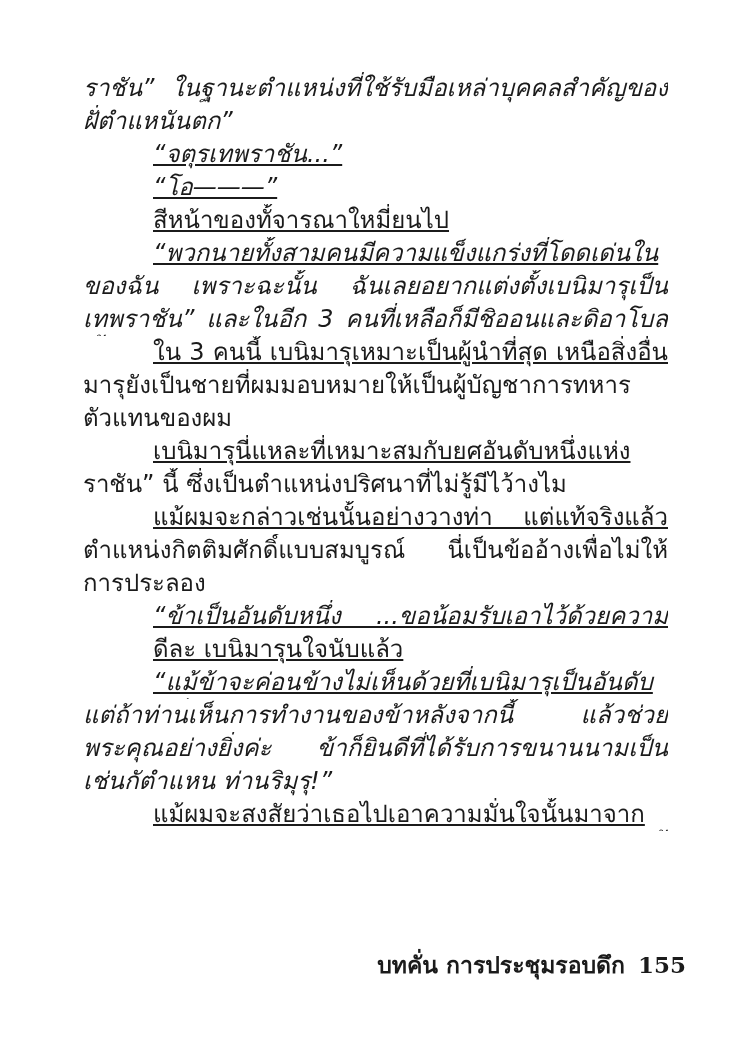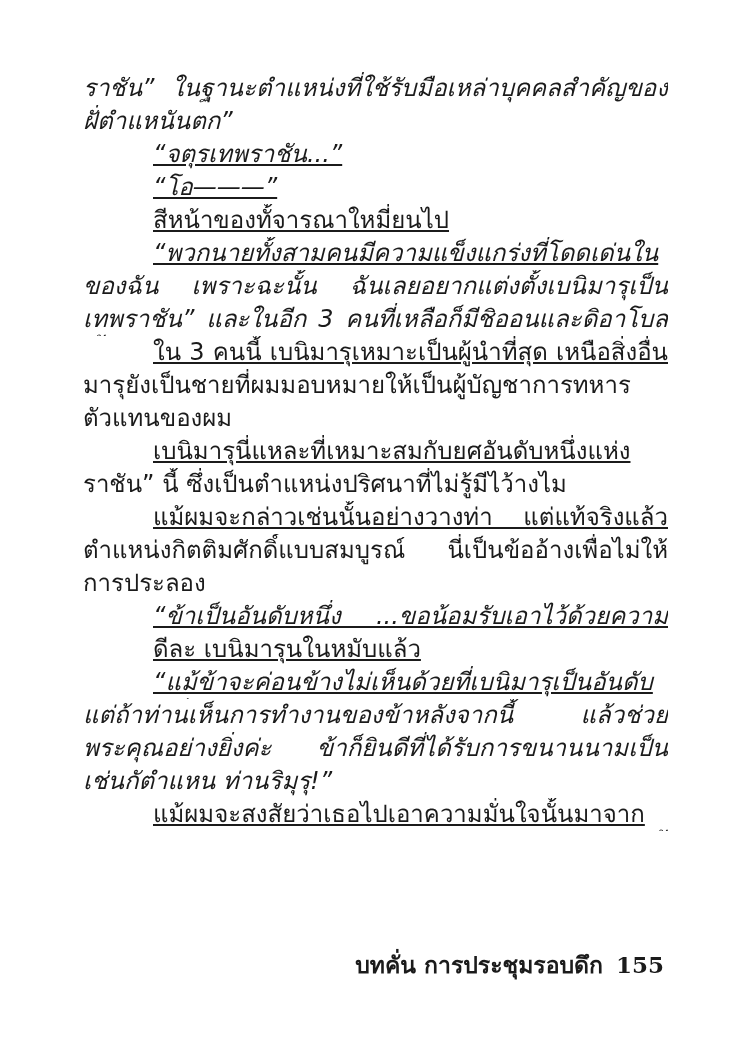--- a/index.html
+++ b/index.html
@@ -31,21 +31,21 @@
   }
   .line.indent { padding-left: 70px; text-decoration: underline; }
   .line.italic { font-style: italic; }
   .line.justify {
     text-align: justify;
     text-align-last: justify;
   }
   .page-footer {
     position: absolute;
     top: 949px;
-    right: 74px;
+    right: 52px;
     font-size: 23px;
     font-weight: bold;
     line-height: 31px;
     font-family: "DejaVu Serif", "Liberation Serif", serif;
     white-space: nowrap;
   }
   .page-footer .page-num { margin-left: 13px; }
 </style>
 </head>
 <body>
@@ -64,21 +64,21 @@
       <div class="line italic justify">เทพราชัน” และในอีก 3 คนที่เหลือก็มีชิออนและดิอาโบลทั้งสองคน”</div>
       <div class="line indent justify">ใน 3 คนนี้ เบนิมารุเหมาะเป็นผู้นำที่สุด เหนือสิ่งอื่นใด เบนิ</div>
       <div class="line justify">มารุยังเป็นชายที่ผมมอบหมายให้เป็นผู้บัญชาการทหารสูงสุดในฐานะ</div>
       <div class="line">ตัวแทนของผม</div>
       <div class="line indent justify">เบนิมารุนี่แหละที่เหมาะสมกับยศอันดับหนึ่งแห่ง “จตุรเทพ</div>
       <div class="line">ราชัน” นี้ ซึ่งเป็นตำแหน่งปริศนาที่ไม่รู้มีไว้างไม</div>
       <div class="line indent justify">แม้ผมจะกล่าวเช่นนั้นอย่างวางท่า แต่แท้จริงแล้วมันก็เป็น</div>
       <div class="line justify">ตำแหน่งกิตติมศักดิ์แบบสมบูรณ์ นี่เป็นข้ออ้างเพื่อไม่ให้พวกเขาเข้าร่วม</div>
       <div class="line">การประลอง</div>
       <div class="line italic indent justify">“ข้าเป็นอันดับหนึ่ง ...ขอน้อมรับเอาไว้ด้วยความเคารพครับ!!”</div>
-      <div class="line indent">ดีละ เบนิมารุนในหมับแล้ว</div>
+      <div class="line indent">ดีละ เบนิมารุนใจนับแล้ว</div>
       <div class="line italic indent justify">“แม้ข้าจะค่อนข้างไม่เห็นด้วยที่เบนิมารุเป็นอันดับหนึ่งก็ตาม</div>
       <div class="line italic justify">แต่ถ้าท่านเห็นการทำงานของข้าหลังจากนี้ แล้วช่วยพิจารณาใหม่ก็ถือเป็น</div>
       <div class="line italic justify">พระคุณอย่างยิ่งค่ะ ข้าก็ยินดีที่ได้รับการขนานนามเป็น “จตุรเทพราชัน”</div>
       <div class="line italic">เช่นกัตำแหน ท่านริมุรุ!”</div>
       <div class="line indent justify">แม้ผมจะสงสัยว่าเธอไปเอาความมั่นใจนั้นมาจากไหน แต่ตอนนี้</div>
     </main>
 
   <footer class="page-footer">
     <span>บทคั่น การประชุมรอบดึก</span><span class="page-num">155</span>
   </footer>

